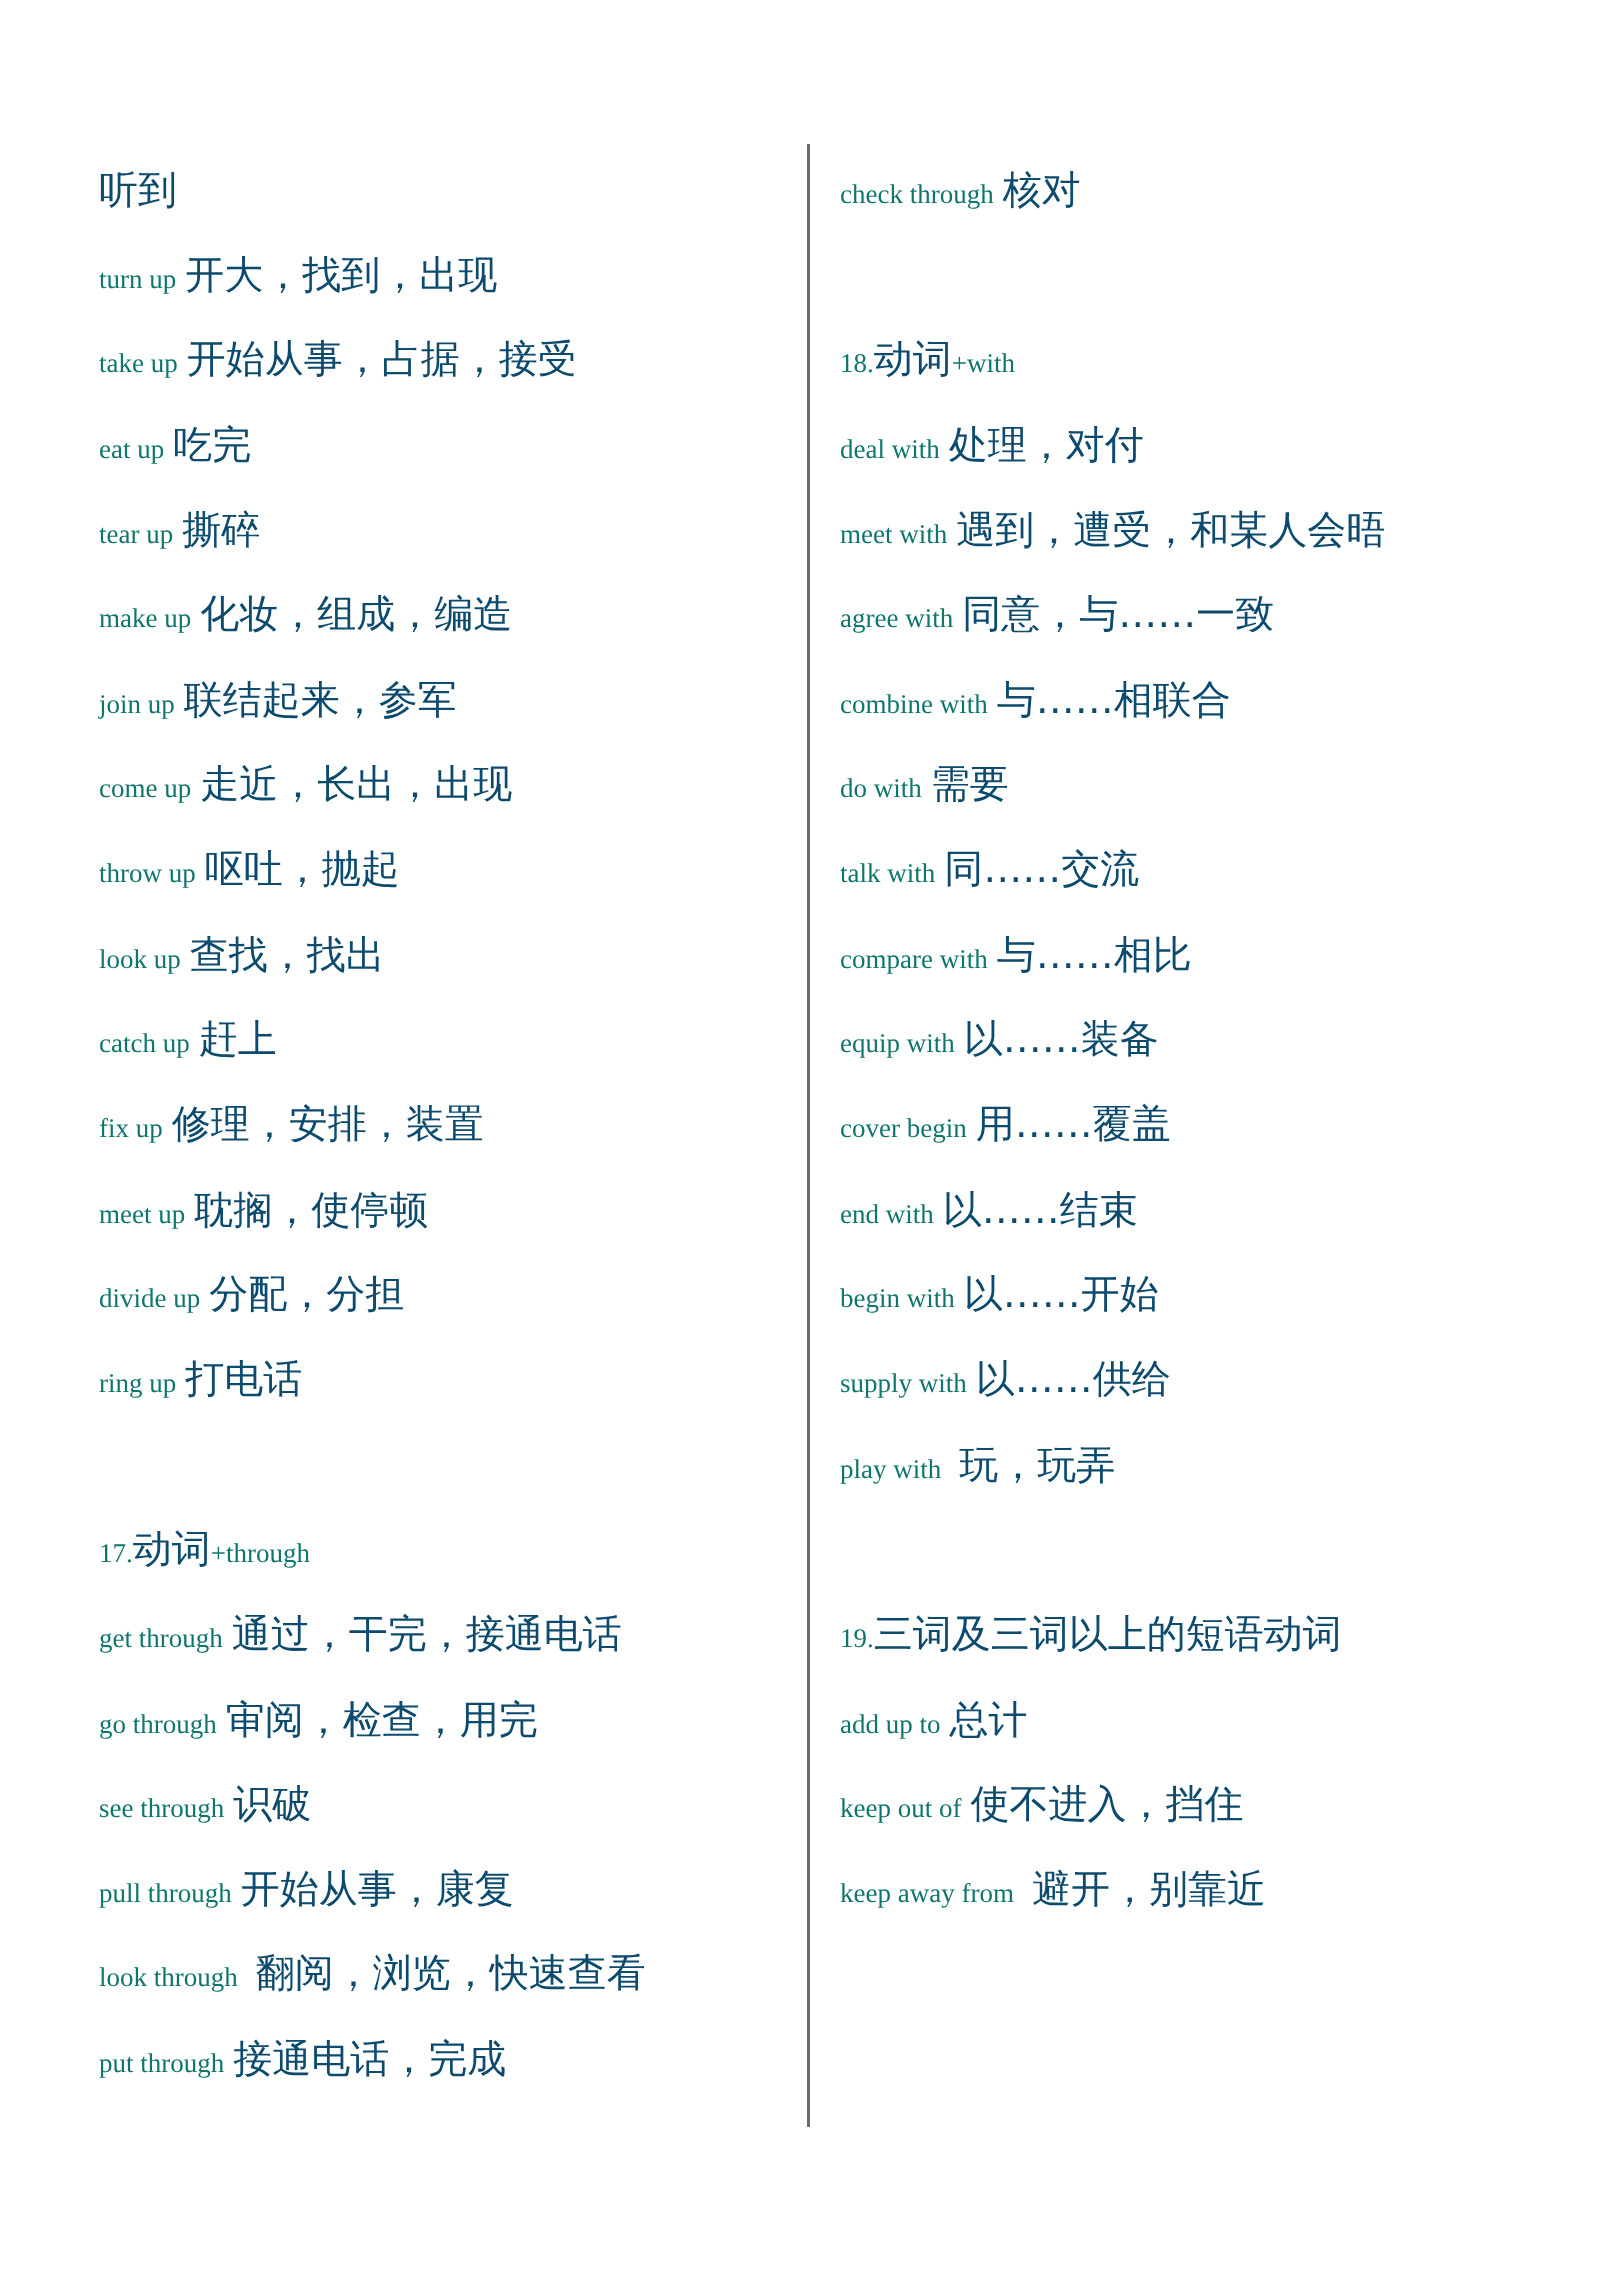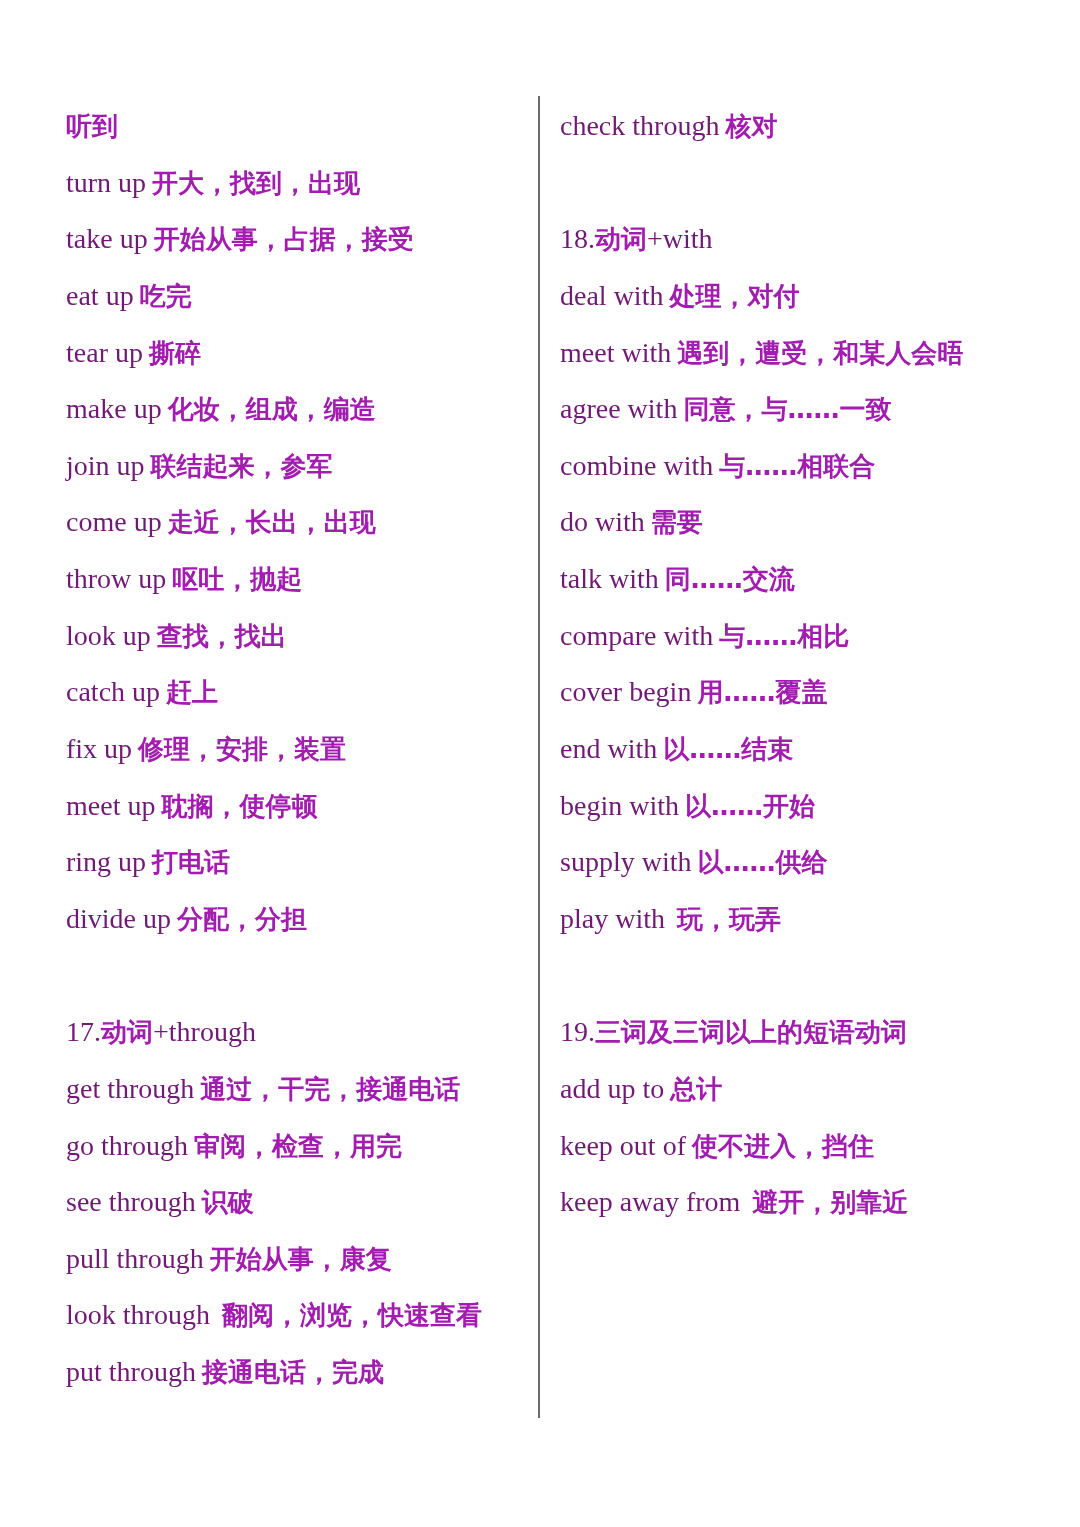--- a/index.html
+++ b/index.html
@@ -36,28 +36,28 @@
     .col-right { left: 560px; width: 470px; }
     .row {
       height: 56.65px;
       line-height: 56.65px;
       white-space: nowrap;
       font-size: 27px;
     }
     .en {
       font-family: "Liberation Serif", "DejaVu Serif", serif;
       font-weight: normal;
-      font-size: 28px;
-      color: #701a75;
+      font-size: 18px;
+      color: #0f766e;
     }
     .zh {
       font-family: "DejaVu Sans", "Liberation Sans", sans-serif;
-      font-weight: bold;
+      font-weight: normal;
       font-size: 26px;
-      color: #a21caf;
+      color: #0c4a6e;
     }
     .gap { display: inline-block; width: 6px; }
     .blank { height: 56.65px; }
   </style>
 </head>
 <body>
 
 <div class="page">
   <div class="divider"></div>
 
@@ -68,22 +68,22 @@
     <div class="row"><span class="en">eat up</span><span class="gap"></span><span class="zh">吃完</span></div>
     <div class="row"><span class="en">tear up</span><span class="gap"></span><span class="zh">撕碎</span></div>
     <div class="row"><span class="en">make up</span><span class="gap"></span><span class="zh">化妆，组成，编造</span></div>
     <div class="row"><span class="en">join up</span><span class="gap"></span><span class="zh">联结起来，参军</span></div>
     <div class="row"><span class="en">come up</span><span class="gap"></span><span class="zh">走近，长出，出现</span></div>
     <div class="row"><span class="en">throw up</span><span class="gap"></span><span class="zh">呕吐，抛起</span></div>
     <div class="row"><span class="en">look up</span><span class="gap"></span><span class="zh">查找，找出</span></div>
     <div class="row"><span class="en">catch up</span><span class="gap"></span><span class="zh">赶上</span></div>
     <div class="row"><span class="en">fix up</span><span class="gap"></span><span class="zh">修理，安排，装置</span></div>
     <div class="row"><span class="en">meet up</span><span class="gap"></span><span class="zh">耽搁，使停顿</span></div>
+    <div class="row"><span class="en">divide up</span><span class="gap"></span><span class="zh">分配，分担</span></div>
     <div class="row"><span class="en">ring up</span><span class="gap"></span><span class="zh">打电话</span></div>
-    <div class="row"><span class="en">divide up</span><span class="gap"></span><span class="zh">分配，分担</span></div>
     <div class="blank"></div>
     <div class="row"><span class="en">17.</span><span class="zh">动词</span><span class="en">+through</span></div>
     <div class="row"><span class="en">get through</span><span class="gap"></span><span class="zh">通过，干完，接通电话</span></div>
     <div class="row"><span class="en">go through</span><span class="gap"></span><span class="zh">审阅，检查，用完</span></div>
     <div class="row"><span class="en">see through</span><span class="gap"></span><span class="zh">识破</span></div>
     <div class="row"><span class="en">pull through</span><span class="gap"></span><span class="zh">开始从事，康复</span></div>
     <div class="row"><span class="en">look through</span><span class="gap"></span><span class="gap"></span><span class="zh">翻阅，浏览，快速查看</span></div>
     <div class="row"><span class="en">put through</span><span class="gap"></span><span class="zh">接通电话，完成</span></div>
   </div>
 
@@ -91,20 +91,21 @@
     <div class="row"><span class="en">check through</span><span class="gap"></span><span class="zh">核对</span></div>
     <div class="blank"></div>
     <div class="row"><span class="en">18.</span><span class="zh">动词</span><span class="en">+with</span></div>
     <div class="row"><span class="en">deal with</span><span class="gap"></span><span class="zh">处理，对付</span></div>
     <div class="row"><span class="en">meet with</span><span class="gap"></span><span class="zh">遇到，遭受，和某人会晤</span></div>
     <div class="row"><span class="en">agree with</span><span class="gap"></span><span class="zh">同意，与……一致</span></div>
     <div class="row"><span class="en">combine with</span><span class="gap"></span><span class="zh">与……相联合</span></div>
     <div class="row"><span class="en">do with</span><span class="gap"></span><span class="zh">需要</span></div>
     <div class="row"><span class="en">talk with</span><span class="gap"></span><span class="zh">同……交流</span></div>
     <div class="row"><span class="en">compare with</span><span class="gap"></span><span class="zh">与……相比</span></div>
+    <div class="row"><span class="en">equip with</span><span class="gap"></span><span class="zh">以……装备</span></div>
     <div class="row"><span class="en">cover begin</span><span class="gap"></span><span class="zh">用……覆盖</span></div>
     <div class="row"><span class="en">end with</span><span class="gap"></span><span class="zh">以……结束</span></div>
     <div class="row"><span class="en">begin with</span><span class="gap"></span><span class="zh">以……开始</span></div>
     <div class="row"><span class="en">supply with</span><span class="gap"></span><span class="zh">以……供给</span></div>
     <div class="row"><span class="en">play with</span><span class="gap"></span><span class="gap"></span><span class="zh">玩，玩弄</span></div>
     <div class="blank"></div>
     <div class="row"><span class="en">19.</span><span class="zh">三词及三词以上的短语动词</span><span class="en"></span></div>
     <div class="row"><span class="en">add up to</span><span class="gap"></span><span class="zh">总计</span></div>
     <div class="row"><span class="en">keep out of</span><span class="gap"></span><span class="zh">使不进入，挡住</span></div>
     <div class="row"><span class="en">keep away from</span><span class="gap"></span><span class="gap"></span><span class="zh">避开，别靠近</span></div>

